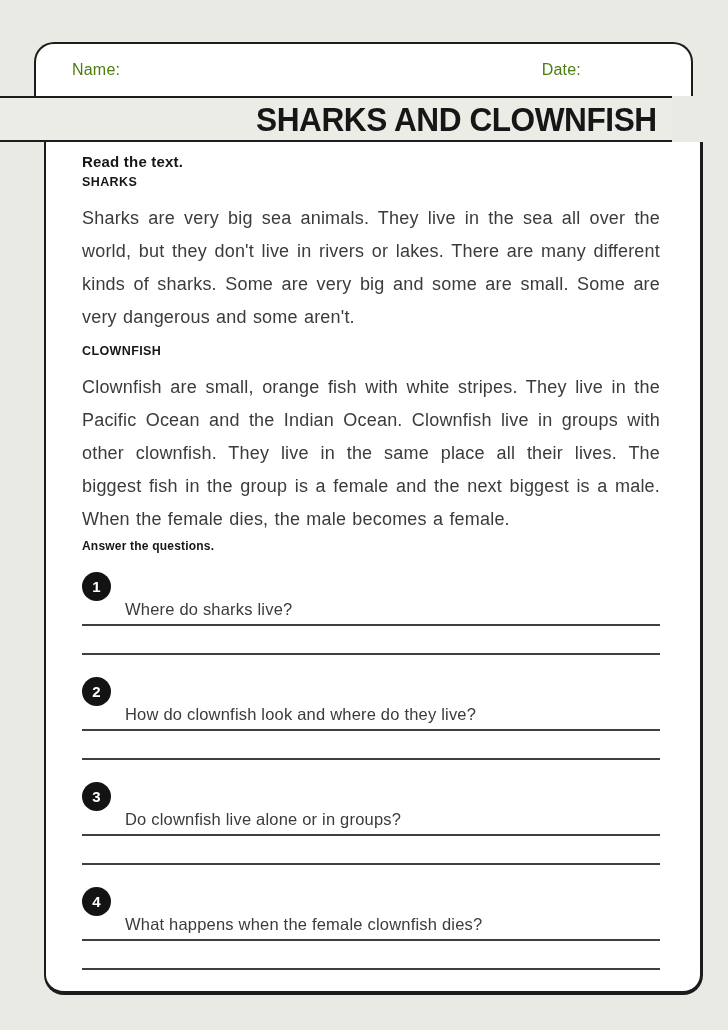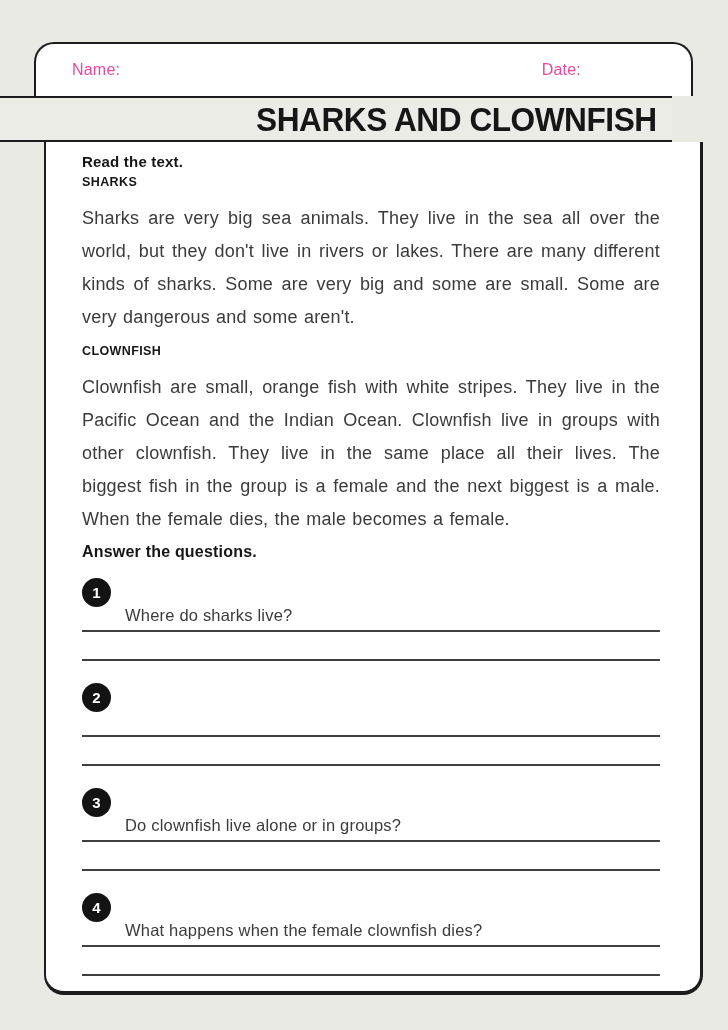--- a/index.html
+++ b/index.html
@@ -27,21 +27,21 @@
     width:659px; height:54px;
     background:var(--card);
     border:2.5px solid var(--border);
     border-bottom:none;
     border-radius:20px 20px 0 0;
     display:flex;
     justify-content:space-between;
     align-items:center;
     padding:0 110px 0 36px;
     font-size:16px;
-    color:#ec4899;
+    color:#4d7c0f;
     letter-spacing:.2px;
   }
   
   .title-band{
     position:absolute;
     left:0; top:96px;
     width:672px; height:46px;
     background:var(--band);
     border-top:2.5px solid var(--border);
     border-bottom:2.5px solid var(--border);
@@ -72,23 +72,23 @@
     padding:10px 40px 0 36px;
   }
   .instr{
     font-size:15px;
     line-height:19px;
     font-weight:bold;
     color:var(--heading);
     letter-spacing:.2px;
   }
   .instr.answer{
-    font-size:16px;
+    font-size:12px;
     line-height:20px;
-    margin-top:6px;
+    margin-top:0;
   }
   .sec-heading{
     font-size:12.5px;
     line-height:15px;
     font-weight:bold;
     color:var(--heading);
     letter-spacing:.4px;
     margin-top:4px;
   }
   .sec-heading.second{margin-top:10px;}
@@ -164,20 +164,21 @@
       <span class="q-num">1</span>
       <span class="q-text">Where do sharks live?</span>
     </div>
     <div class="answer-line"></div>
     <div class="answer-line"></div>
   </div>
 
   <div class="question">
     <div class="q-row">
       <span class="q-num">2</span>
+      <span class="q-text">How do clownfish look and where do they live?</span>
     </div>
     <div class="answer-line"></div>
     <div class="answer-line"></div>
   </div>
 
   <div class="question">
     <div class="q-row">
       <span class="q-num">3</span>
       <span class="q-text">Do clownfish live alone or in groups?</span>
     </div>

